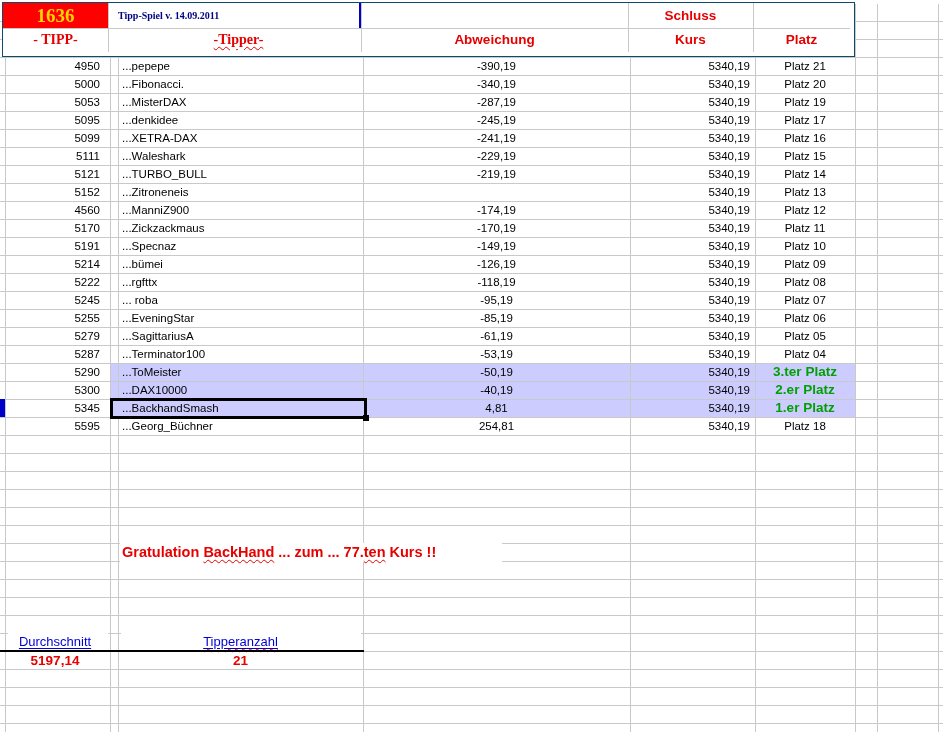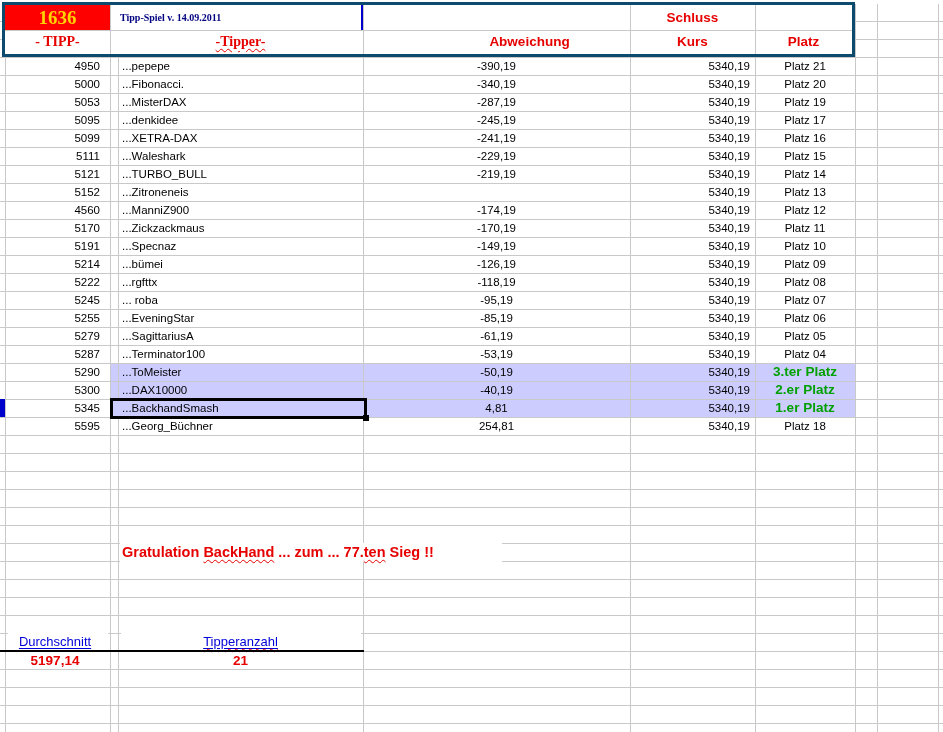--- a/index.html
+++ b/index.html
@@ -17,21 +17,21 @@
       linear-gradient(to bottom,transparent 17px,#c9c9c9 17px);
     background-size:1px 728px,1px 728px,1px 728px,1px 728px,1px 728px,1px 728px,1px 728px,1px 728px,1px 728px,100% 18px;
     background-position:5px 0,110px 0,118px 0,363px 0,630px 0,755px 0,855px 0,877px 0,938px 0,0 0;
     background-repeat:no-repeat,no-repeat,no-repeat,no-repeat,no-repeat,no-repeat,no-repeat,no-repeat,no-repeat,repeat-y;}
   .patch{position:absolute;background:#fff;z-index:3;}
   #patch-message{left:120px;top:543px;width:382px;height:19px;}
   #patch-footer-a{left:8px;top:633px;width:100px;height:36px;}
   #patch-footer-b{left:121px;top:633px;width:240px;height:36px;}
 
   
-  #header-box{position:absolute;left:2px;top:2px;width:853px;height:55px;border:3px solid #0c4a6e;
+  #header-box{position:absolute;left:2px;top:2px;width:853px;height:55px;border:1px solid #0c4a6e;
               background:#fff;box-sizing:border-box;z-index:5;}
   #game-number-cell{position:absolute;left:0;top:0;width:105px;height:25px;background:#FF0000;
     color:#FFD400;font-family:"Liberation Serif",serif;font-weight:bold;font-size:19px;
     text-align:center;line-height:25px;}
   #header-title{position:absolute;left:115px;top:0;height:25px;line-height:25px;
     font-family:"Liberation Serif",serif;font-weight:bold;font-size:10px;color:#000080;}
   .hcell{position:absolute;font-weight:bold;color:#E60000;text-align:center;}
   .hrow1{top:0;height:25px;line-height:25px;}
   .hrow2{top:25px;height:24px;line-height:24px;}
   .sans-h{font-size:13.5px;}
@@ -91,21 +91,21 @@
     <div id="header-title">Tipp-Spiel v. 14.09.2011</div>
     <div class="hcell hrow1 sans-h" style="left:625px;width:125px;">Schluss</div>
     <div class="hline-mid"></div>
     <div class="vline-h" style="left:105px;"></div>
     <div class="vline-h" style="left:358px;"></div>
     <div class="vline-h" style="left:625px;"></div>
     <div class="vline-h" style="left:750px;"></div>
     <div id="blue-seg"></div>
     <div class="hcell hrow2 serif-h" style="left:0;width:105px;">- TIPP-</div>
     <div class="hcell hrow2 serif-h" style="left:113px;width:245px;"><span class="wavy">-Tipper-</span></div>
-    <div class="hcell hrow2 sans-h" style="left:358px;width:267px;padding-left:33px;">Abweichung</div>
+    <div class="hcell hrow2 sans-h" style="left:358px;width:267px;">Abweichung</div>
     <div class="hcell hrow2 sans-h" style="left:625px;width:125px;">Kurs</div>
     <div class="hcell hrow2 sans-h" style="left:750px;width:97px;">Platz</div>
   </div>
 
   <div id="selection-border"></div>
   <div id="fill-handle"></div>
   <div id="row-indicator"></div>
 
   <div id="rows">
       <div class="row" style="top: 57px;">
@@ -249,21 +249,21 @@
   </div>
       <div class="row" style="top: 417px;">
     <span class="c-tipp">5595</span>
     <span class="c-name">...Georg_Büchner</span>
     <span class="c-abw">254,81</span>
     <span class="c-kurs">5340,19</span>
     <span class="c-platz">Platz 18</span>
   </div>
     </div>
 
-  <div id="message"><span>Gratulation </span><span class="wavy">BackHand</span><span> ... zum ... </span><span>77.</span><span class="wavy">ten</span><span> Sieg !!</span></div>
+  <div id="message"><span>Gratulation </span><span class="wavy">BackHand</span><span> ... zum ... </span><span>77.</span><span class="wavy">ten</span><span> Kurs !!</span></div>
 
   <div class="flabel" id="label-durchschnitt">Durchschnitt</div>
   <div class="flabel" id="label-tipperanzahl"><span class="wavy">Tipperanzahl</span></div>
   <div id="footer-line"></div>
   <div class="fvalue" id="value-durchschnitt">5197,14</div>
   <div class="fvalue" id="value-tipperanzahl">21</div>
 
 </div>
 
 </body></html>

